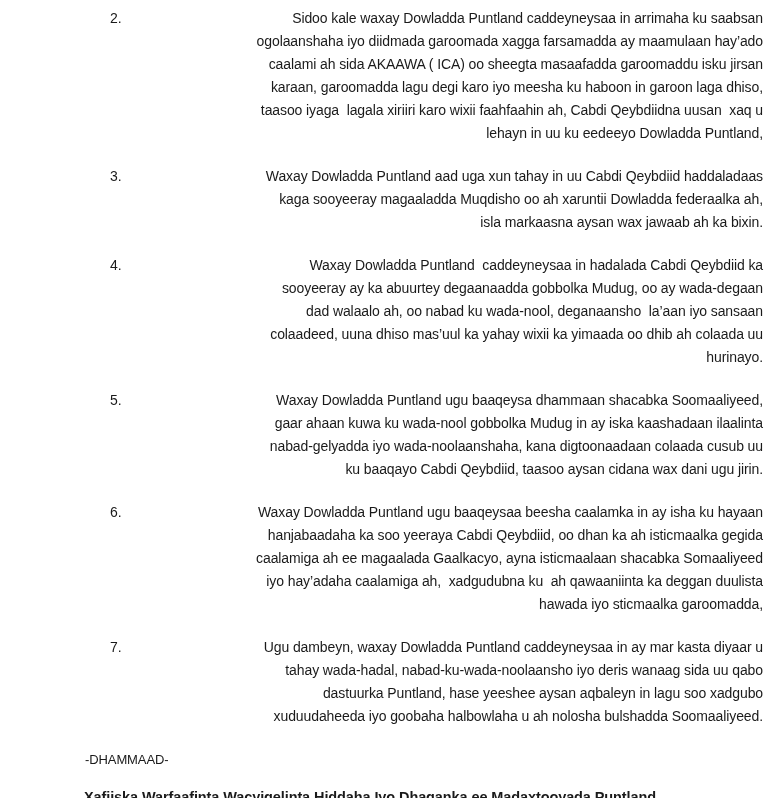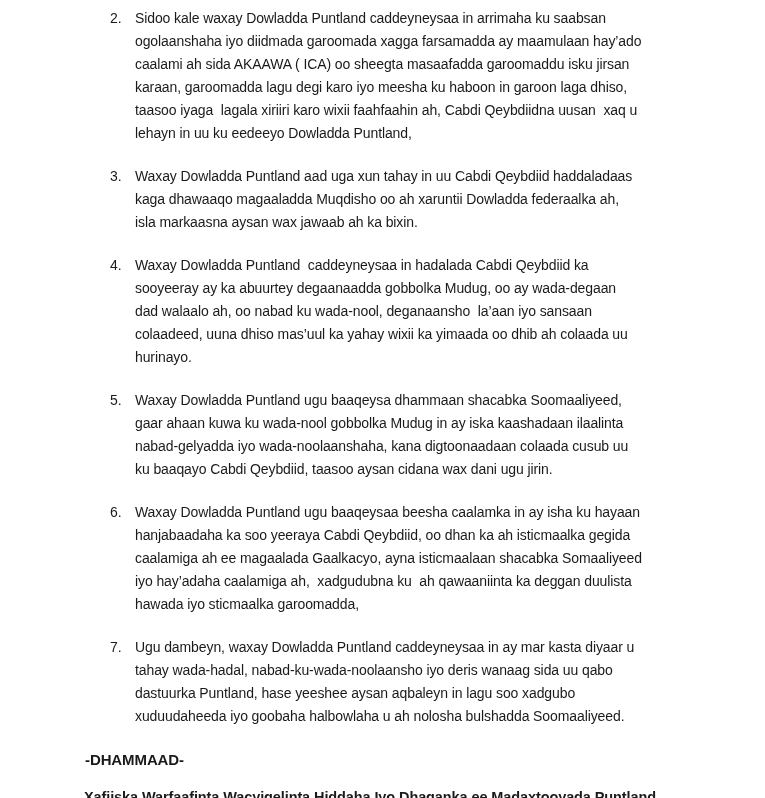--- a/index.html
+++ b/index.html
@@ -33,26 +33,27 @@
     line-height: 23px;
     letter-spacing: -0.1px;
   }
   .text {
     flex: 0 0 628px;
     max-width: 628px;
     font-size: 14px;
     line-height: 23px;
     letter-spacing: -0.1px;
     white-space: pre-wrap;
+    text-align: right;
   }
   .end-marker {
     margin-left: 85px;
     margin-top: 14px;
-    font-size: 15px;
-    font-weight: 700;
+    font-size: 13px;
+    font-weight: 400;
     line-height: 23px;
     letter-spacing: -0.1px;
   }
   .doc-footer {
     margin-left: 84px;
     margin-top: 15px;
     font-size: 14.5px;
     font-weight: 700;
     line-height: 23px;
     letter-spacing: -0.1px;
@@ -73,21 +74,21 @@
 ogolaanshaha iyo diidmada garoomada xagga farsamadda ay maamulaan hay’ado
 caalami ah sida AKAAWA ( ICA) oo sheegta masaafadda garoomaddu isku jirsan
 karaan, garoomadda lagu degi karo iyo meesha ku haboon in garoon laga dhiso,
 taasoo iyaga  lagala xiriiri karo wixii faahfaahin ah, Cabdi Qeybdiidna uusan  xaq u
 lehayn in uu ku eedeeyo Dowladda Puntland,</div>
       </div>
 
       <div class="list-item">
         <div class="num">3.</div>
         <div class="text">Waxay Dowladda Puntland aad uga xun tahay in uu Cabdi Qeybdiid haddaladaas
-kaga dhawaaqo magaaladda Muqdisho oo ah xaruntii Dowladda federaalka ah,
+kaga sooyeeray magaaladda Muqdisho oo ah xaruntii Dowladda federaalka ah,
 isla markaasna aysan wax jawaab ah ka bixin.</div>
       </div>
 
       <div class="list-item">
         <div class="num">4.</div>
         <div class="text">Waxay Dowladda Puntland  caddeyneysaa in hadalada Cabdi Qeybdiid ka
 sooyeeray ay ka abuurtey degaanaadda gobbolka Mudug, oo ay wada-degaan
 dad walaalo ah, oo nabad ku wada-nool, deganaansho  la’aan iyo sansaan
 colaadeed, uuna dhiso mas’uul ka yahay wixii ka yimaada oo dhib ah colaada uu
 hurinayo.</div>

